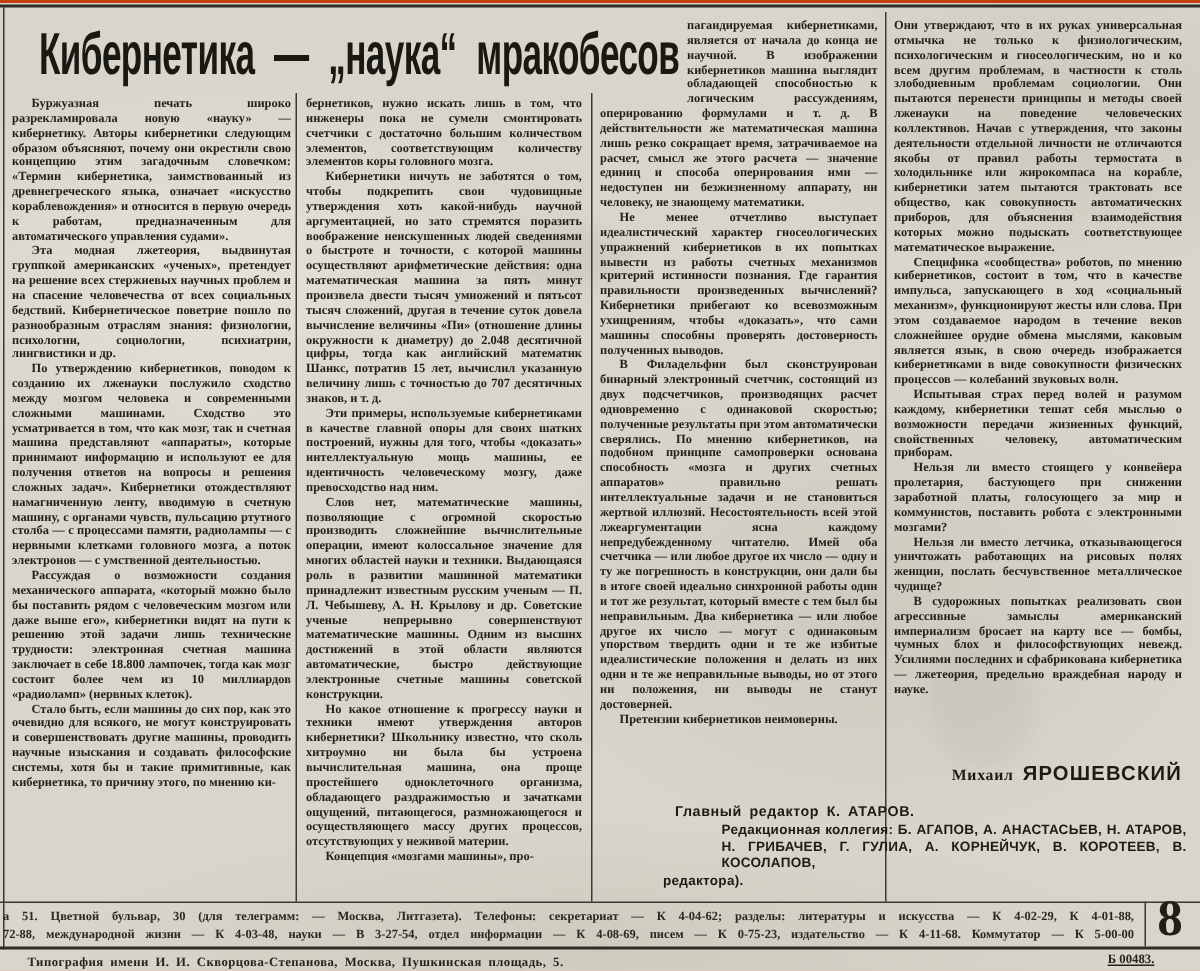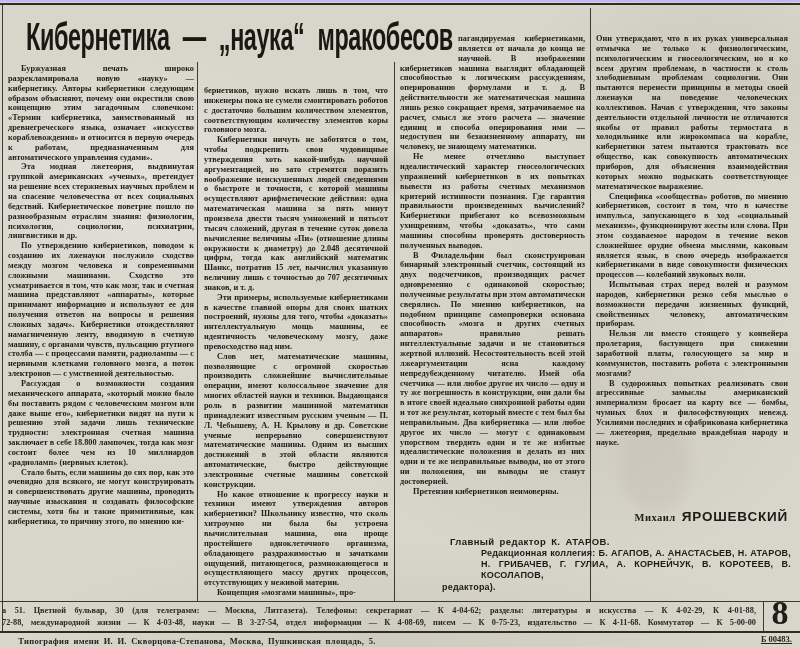--- a/index.html
+++ b/index.html
@@ -1,16 +1,16 @@
 <!DOCTYPE html>
 <html lang="ru"><head>
 <meta charset="utf-8">
 <style>
   html,body{margin:0;padding:0;background:#ffffff;}
-  .page{position:relative;width:800px;height:647px;overflow:hidden;background:#c4b5fd;
+  .page{position:relative;width:800px;height:647px;overflow:hidden;background:#c2410c;
         font-family:"Liberation Serif",serif;}
   .paper{position:absolute;left:0;top:2px;right:0;bottom:0;background-color:#d8d5ca;
     background-image:
       radial-gradient(ellipse 300px 200px at 18% 28%, rgba(255,255,255,.30), transparent 70%),
       radial-gradient(ellipse 340px 240px at 72% 62%, rgba(110,104,90,.10), transparent 70%),
       radial-gradient(ellipse 260px 160px at 88% 12%, rgba(110,104,90,.12), transparent 70%),
       radial-gradient(ellipse 500px 120px at 50% 98%, rgba(120,114,98,.10), transparent 75%);}
   .stain{position:absolute;border-radius:50%;filter:blur(6px);pointer-events:none;}
   .stain.s1{left:330px;top:150px;width:90px;height:40px;background:rgba(95,90,78,.07);}
   .stain.s2{left:620px;top:420px;width:70px;height:90px;background:rgba(95,90,78,.06);}
@@ -26,21 +26,21 @@
   .vr.pn{left:763px;top:599px;width:1px;height:30px;}
 
   .headline{position:absolute;left:26px;top:10px;margin:0;width:440px;height:46px;color:#191813;}
   .headline-inner{display:inline-block;white-space:nowrap;
     font-family:"Liberation Sans",sans-serif;font-weight:bold;font-size:30px;line-height:34px;
     letter-spacing:-0.5px;word-spacing:9px;transform:scale(0.78,1.32);transform-origin:0 0;}
 
   .col{position:absolute;text-align:justify;color:#221f1a;overflow:hidden;
        font-family:"Liberation Serif",serif;font-weight:bold;font-size:8.3px;line-height:9.85px;}
   .col p{margin:0;text-indent:13px;}
-  .col p.cont{text-indent:0;margin-top:22px;}
+  .col p.cont{text-indent:0;}
   .col1{left:8px;top:62px;width:186px;height:536px;}
   .col2{left:204px;top:62px;width:184px;height:536px;}
   .col3{left:400px;top:10px;width:185px;height:519px;}
   .col4{left:596px;top:10px;width:192px;height:498px;}
   .wrap-spacer{float:left;width:58px;height:50px;}
 
   .signature{position:absolute;left:560px;top:505px;width:228px;text-align:right;color:#1d1b16;
              white-space:nowrap;}
   .sig-first{font:bold 10.5px "Liberation Serif",serif;letter-spacing:.5px;margin-right:6px;text-align:center;}
   .sig-last{font:bold 13.5px "Liberation Sans",sans-serif;letter-spacing:.8px;}
@@ -52,21 +52,21 @@
   .editorial .board-line.just{text-align:justify;text-align-last:justify;padding-left:39px;}
 
   .footer-lines{position:absolute;left:2px;top:603px;width:754px;color:#2a2822;}
   .footer-lines .fline{font:bold 8.3px/11.5px "Liberation Serif",serif;overflow:hidden;
                        white-space:nowrap;text-align:justify;text-align-last:justify;}
   .pagenum{position:absolute;left:764px;top:596px;width:32px;text-align:center;
            font:bold 34px/30px "Liberation Serif",serif;color:#201e19;}
   .imprint{position:absolute;left:10px;top:634px;width:374px;text-align:center;
            font:bold 8.5px/11px "Liberation Serif",serif;letter-spacing:.3px;word-spacing:2px;
            color:#26241e;white-space:nowrap;overflow:hidden;}
-  .print-code{position:absolute;left:716px;top:632px;width:76px;text-align:right;
+  .print-code{position:absolute;left:716px;top:632px;width:76px;text-align:center;
               font:bold 8.5px/11px "Liberation Serif",serif;color:#26241e;text-decoration:underline;}
 </style>
 </head>
 <body>
 
 <div class="page">
   <div class="paper">
     <div class="stain s1"></div>
     <div class="stain s2"></div>
 
@@ -82,41 +82,42 @@
 
     <div class="col col1">
       <p>Буржуазная печать широко разрекламировала новую «науку» — кибернетику. Авторы кибернетики следующим образом объясняют, почему они окрестили свою концепцию этим загадочным словечком: «Термин кибернетика, заимствованный из древнегреческого языка, означает «искусство кораблевождения» и относится в первую очередь к работам, предназначенным для автоматического управления судами».</p>
       <p>Эта модная лжетеория, выдвинутая группкой американских «ученых», претендует на решение всех стержневых научных проблем и на спасение человечества от всех социальных бедствий. Кибернетическое поветрие пошло по разнообразным отраслям знания: физиологии, психологии, социологии, психиатрии, лингвистики и др.</p>
       <p>По утверждению кибернетиков, поводом к созданию их лженауки послужило сходство между мозгом человека и современными сложными машинами. Сходство это усматривается в том, что как мозг, так и счетная машина представляют «аппараты», которые принимают информацию и используют ее для получения ответов на вопросы и решения сложных задач». Кибернетики отождествляют намагниченную ленту, вводимую в счетную машину, с органами чувств, пульсацию ртутного столба — с процессами памяти, радиолампы — с нервными клетками головного мозга, а поток электронов — с умственной деятельностью.</p>
       <p>Рассуждая о возможности создания механического аппарата, «который можно было бы поставить рядом с человеческим мозгом или даже выше его», кибернетики видят на пути к решению этой задачи лишь технические трудности: электронная счетная машина заключает в себе 18.800 лампочек, тогда как мозг состоит более чем из 10 миллиардов «радиоламп» (нервных клеток).</p>
       <p>Стало быть, если машины до сих пор, как это очевидно для всякого, не могут конструировать и совершенствовать другие машины, проводить научные изыскания и создавать философские системы, хотя бы и такие примитивные, как кибернетика, то причину этого, по мнению ки-</p>
     </div>
 
     <div class="col col2">
-      <p class="cont">бернетиков, нужно искать лишь в том, что инженеры пока не сумели смонтировать роботов с достаточно большим количеством элементов, соответствующим количеству элементов коры головного мозга.</p>
+      <p class="cont">бернетиков, нужно искать лишь в том, что инженеры пока не сумели смонтировать счетчики с достаточно большим количеством элементов, соответствующим количеству элементов коры головного мозга.</p>
       <p>Кибернетики ничуть не заботятся о том, чтобы подкрепить свои чудовищные утверждения хоть какой-нибудь научной аргументацией, но зато стремятся поразить воображение неискушенных людей сведениями о быстроте и точности, с которой машины осуществляют арифметические действия: одна математическая машина за пять минут произвела двести тысяч умножений и пятьсот тысяч сложений, другая в течение суток довела вычисление величины «Пи» (отношение длины окружности к диаметру) до 2.048 десятичной цифры, тогда как английский математик Шанкс, потратив 15 лет, вычислил указанную величину лишь с точностью до 707 десятичных знаков, и т. д.</p>
       <p>Эти примеры, используемые кибернетиками в качестве главной опоры для своих шатких построений, нужны для того, чтобы «доказать» интеллектуальную мощь машины, ее идентичность человеческому мозгу, даже превосходство над ним.</p>
       <p>Слов нет, математические машины, позволяющие с огромной скоростью производить сложнейшие вычислительные операции, имеют колоссальное значение для многих областей науки и техники. Выдающаяся роль в развитии машинной математики принадлежит известным русским ученым — П. Л. Чебышеву, А. Н. Крылову и др. Советские ученые непрерывно совершенствуют математические машины. Одним из высших достижений в этой области являются автоматические, быстро действующие электронные счетные машины советской конструкции.</p>
       <p>Но какое отношение к прогрессу науки и техники имеют утверждения авторов кибернетики? Школьнику известно, что сколь хитроумно ни была бы устроена вычислительная машина, она проще простейшего одноклеточного организма, обладающего раздражимостью и зачатками ощущений, питающегося, размножающегося и осуществляющего массу других процессов, отсутствующих у неживой материи.</p>
       <p>Концепция «мозгами машины», про-</p>
     </div>
 
     <div class="col col3">
       <span class="wrap-spacer"></span>
       <p class="cont">пагандируемая кибернетиками, является от начала до конца не научной. В изображении кибернетиков машина выглядит обладающей способностью к логическим рассуждениям, оперированию формулами и т. д. В действительности же математическая машина лишь резко сокращает время, затрачиваемое на расчет, смысл же этого расчета — значение единиц и способа оперирования ими — недоступен ни безжизненному аппарату, ни человеку, не знающему математики.</p>
       <p>Не менее отчетливо выступает идеалистический характер гносеологических упражнений кибернетиков в их попытках вывести из работы счетных механизмов критерий истинности познания. Где гарантия правильности произведенных вычислений? Кибернетики прибегают ко всевозможным ухищрениям, чтобы «доказать», что сами машины способны проверять достоверность полученных выводов.</p>
       <p>В Филадельфии был сконструирован бинарный электронный счетчик, состоящий из двух подсчетчиков, производящих расчет одновременно с одинаковой скоростью; полученные результаты при этом автоматически сверялись. По мнению кибернетиков, на подобном принципе самопроверки основана способность «мозга и других счетных аппаратов» правильно решать интеллектуальные задачи и не становиться жертвой иллюзий. Несостоятельность всей этой лжеаргументации ясна каждому непредубежденному читателю. Имей оба счетчика — или любое другое их число — одну и ту же погрешность в конструкции, они дали бы в итоге своей идеально синхронной работы один и тот же результат, который вместе с тем был бы неправильным. Два кибернетика — или любое другое их число — могут с одинаковым упорством твердить одни и те же избитые идеалистические положения и делать из них одни и те же неправильные выводы, но от этого ни положения, ни выводы не станут достоверней.</p>
       <p>Претензии кибернетиков неимоверны.</p>
     </div>
 
     <div class="col col4">
       <p class="cont">Они утверждают, что в их руках универсальная отмычка не только к физиологическим, психологическим и гносеологическим, но и ко всем другим проблемам, в частности к столь злободневным проблемам социологии. Они пытаются перенести принципы и методы своей лженауки на поведение человеческих коллективов. Начав с утверждения, что законы деятельности отдельной личности не отличаются якобы от правил работы термостата в холодильнике или жирокомпаса на корабле, кибернетики затем пытаются трактовать все общество, как совокупность автоматических приборов, для объяснения взаимодействия которых можно подыскать соответствующее математическое выражение.</p>
       <p>Специфика «сообщества» роботов, по мнению кибернетиков, состоит в том, что в качестве импульса, запускающего в ход «социальный механизм», функционируют жесты или слова. При этом создаваемое народом в течение веков сложнейшее орудие обмена мыслями, каковым является язык, в свою очередь изображается кибернетиками в виде совокупности физических процессов — колебаний звуковых волн.</p>
-      <p>Испытывая страх перед волей и разумом народов, кибернетики резко себя мыслью о возможности передачи жизненных функций, свойственных человеку, автоматическим приборам.</p>
+      <p>Испытывая страх перед волей и разумом каждому, кибернетики тешат себя мыслью о возможности передачи жизненных функций, свойственных человеку, автоматическим приборам.</p>
       <p>Нельзя ли вместо стоящего у конвейера пролетария, бастующего при снижении заработной платы, голосующего за мир и коммунистов, поставить робота с электронными мозгами?</p>
+      <p>Нельзя ли вместо летчика, отказывающегося уничтожать работающих на рисовых полях женщин, послать бесчувственное металлическое чудище?</p>
       <p>В судорожных попытках реализовать свои агрессивные замыслы американский империализм бросает на карту все — бомбы, чумных блох и философствующих невежд. Усилиями последних и сфабрикована кибернетика — лжетеория, предельно враждебная народу и науке.</p>
     </div>
 
     <div class="signature">
       <span class="sig-first">Михаил</span><span class="sig-last">ЯРОШЕВСКИЙ</span>
     </div>
 
     <div class="editorial">
       <div class="chief">Главный редактор К. АТАРОВ.</div>
       <div class="board-line just">Редакционная коллегия: Б. АГАПОВ, А. АНАСТАСЬЕВ, Н. АТАРОВ,</div>

